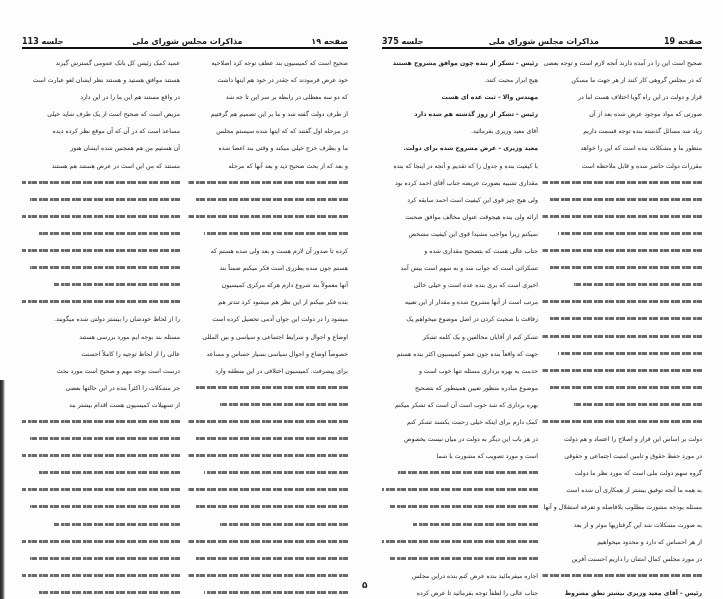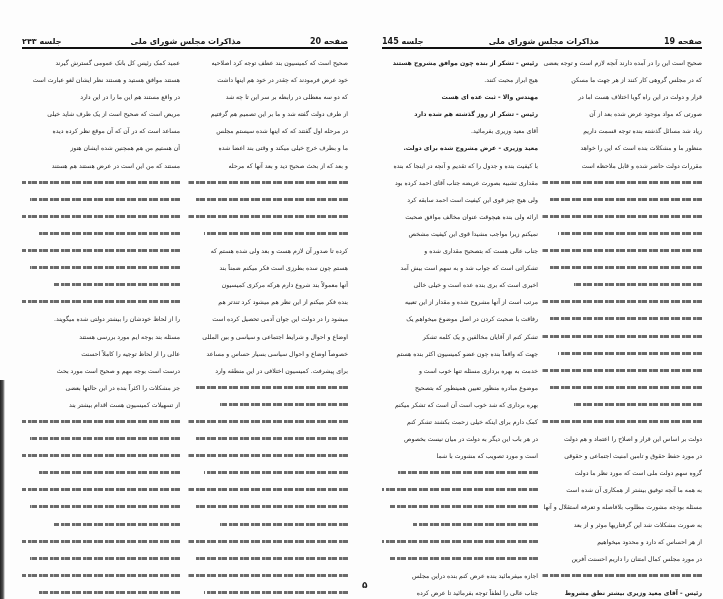--- a/index.html
+++ b/index.html
@@ -55,23 +55,23 @@
     .footer-mark {
       position: absolute; top: 580px; left: 362px; font-size: 9px; font-weight: bold;
     }
   </style>
 </head>
 <body>
 
 <div class="page page-left">
   <div class="left-edge"></div>
   <div class="header">
-    <span>صفحه 20</span>
+    <span>صفحه ۱۹</span>
     <span>مذاکرات مجلس شورای ملی</span>
-    <span>جلسه ۲۴۳</span>
+    <span>جلسه 113</span>
   </div>
   <div class="header-rule"></div>
   <div class="column col-a">
       <span class="line"><span class="txt">صحیح است که کمیسیون بند عطف توجه کرد اصلاحیه</span></span>
       <span class="line"><span class="txt">خود عرض فرمودند که چقدر در خود هم اینها داشت</span></span>
       <span class="line"><span class="txt">که دو سه معطلی در رابطه بر سر این تا چه شد</span></span>
       <span class="line"><span class="txt">از طرف دولت گفته شد و ما بر این تصمیم هم گرفتیم</span></span>
       <span class="line"><span class="txt">در مرحله اول گفتند که که اینها شده سیستم مجلس</span></span>
       <span class="line"><span class="txt">ما و بطرف خرج خیلی میکند و وقتی بند اعضا شده</span></span>
       <span class="line"><span class="txt">و بعد که از بحث صحیح دید و بعد آنها که مرحله</span></span>
@@ -134,21 +134,21 @@
       <span class="line bar w95"></span>
       <span class="line bar w100"></span>
       <span class="line bar w90"></span>
     </div>
 </div>
 
 <div class="page page-right">
   <div class="header">
     <span>صفحه 19</span>
     <span>مذاکرات مجلس شورای ملی</span>
-    <span>جلسه 145</span>
+    <span>جلسه 375</span>
   </div>
   <div class="header-rule"></div>
   <div class="column col-a">
       <span class="line"><span class="txt">صحیح است این را در آمده دارند آنچه لازم است و توجه بعضی</span></span>
       <span class="line"><span class="txt">که در مجلس گروهی کار کنند از هر جهت ما مسکن</span></span>
       <span class="line"><span class="txt">قرار و دولت در این راه گویا اختلاف هست اما در</span></span>
       <span class="line"><span class="txt">صورتی که مواد موجود عرض شده بعد از آن</span></span>
       <span class="line"><span class="txt">زیاد شد مسائل گذشته بنده توجه قسمت داریم</span></span>
       <span class="line"><span class="txt">منظور ما و مشکلات بنده است که این را خواهد</span></span>
       <span class="line"><span class="txt">مقررات دولت حاضر شده و قابل ملاحظه است</span></span>

